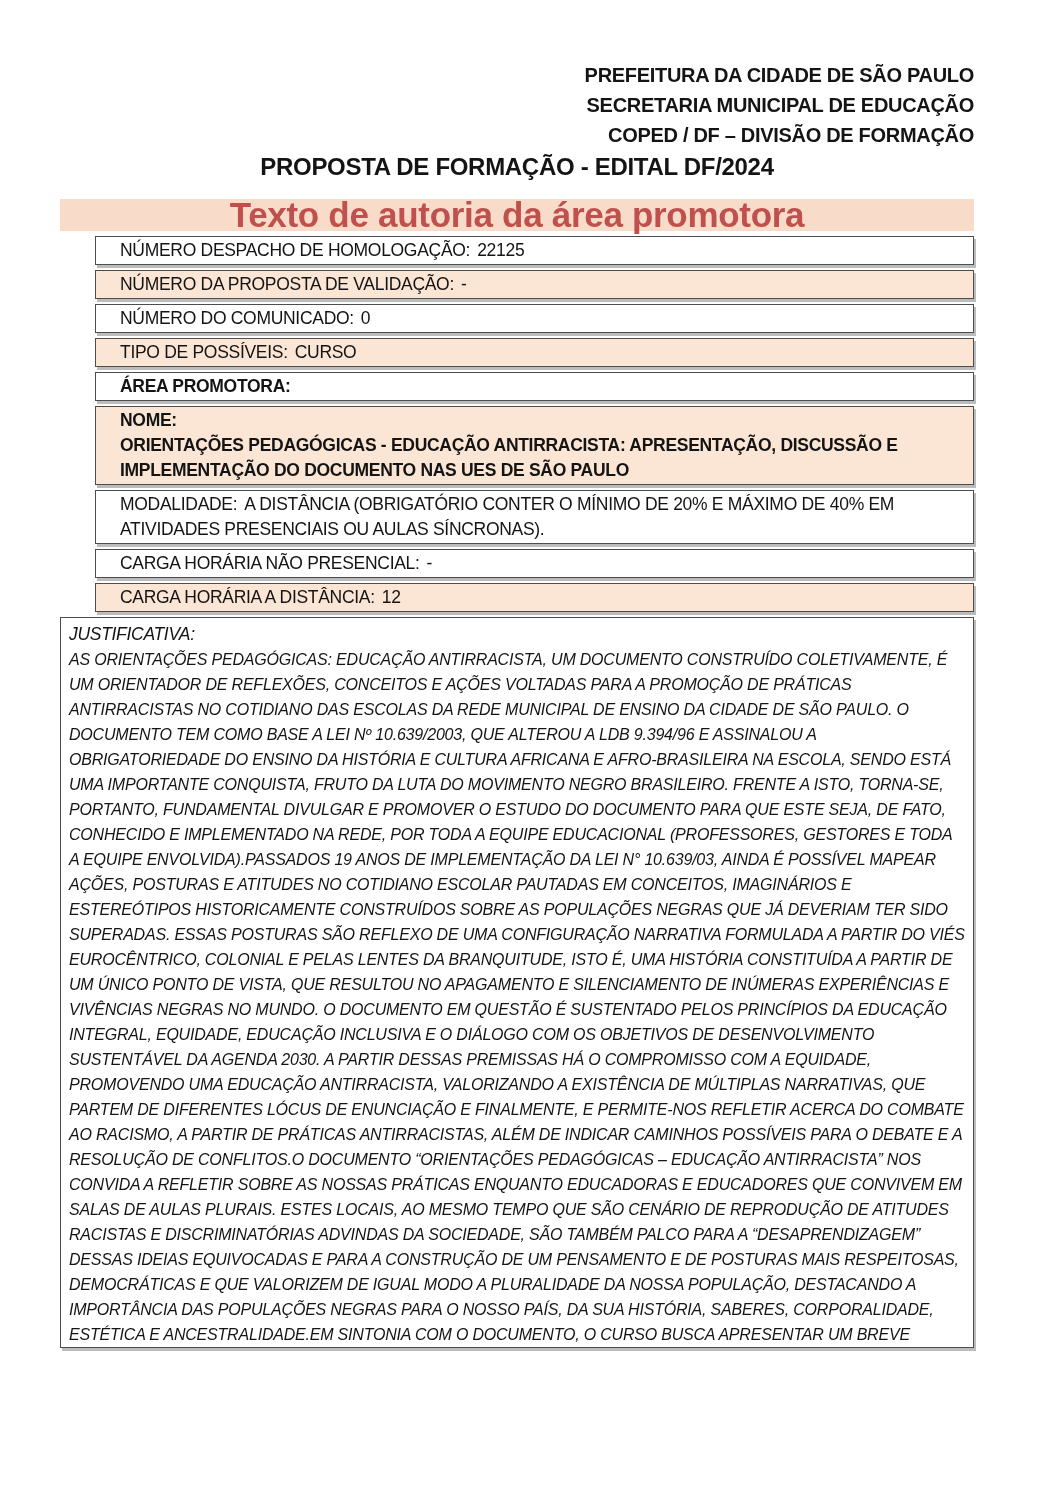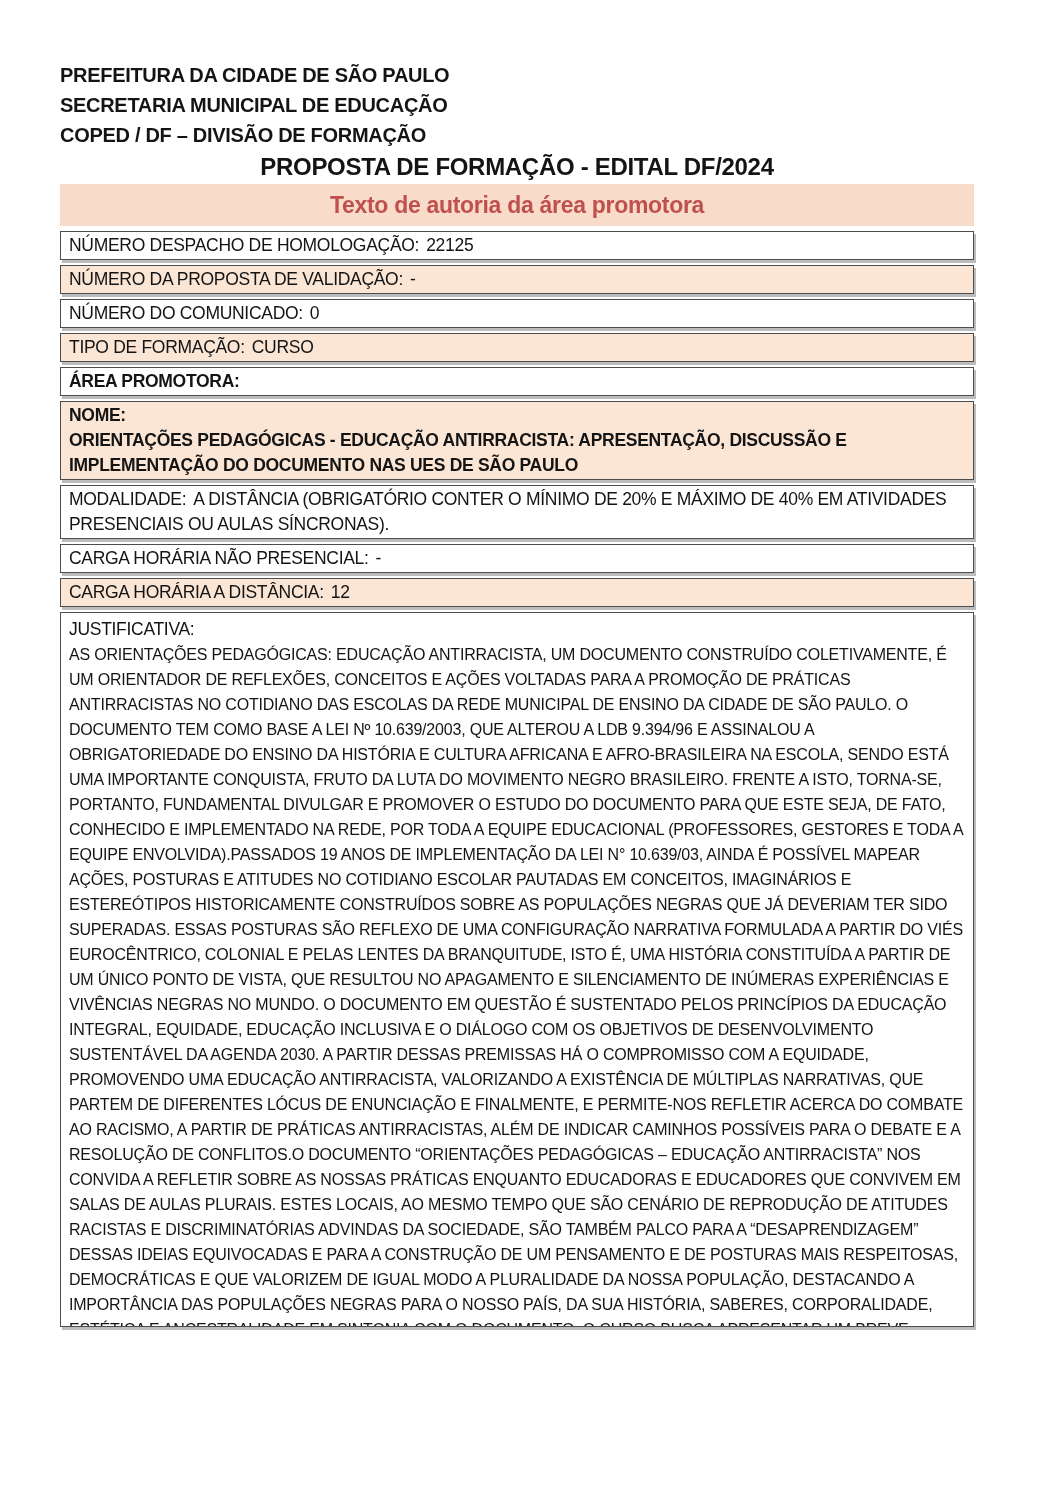--- a/index.html
+++ b/index.html
@@ -14,77 +14,79 @@
     color:#141414;
   }
   .content{
     position:absolute;
     left:60px;
     top:60px;
     width:914px;
   }
   
   .org-line{
-    text-align:left;
+    text-align:right;
     font-weight:bold;
     font-size:20px;
     line-height:30px;
     letter-spacing:-0.3px;
     white-space:nowrap;
   }
   .doc-title{
     text-align:center;
     font-weight:bold;
     font-size:24px;
     line-height:33px;
     letter-spacing:-0.3px;
     white-space:nowrap;
   }
   .banner{
-    margin-top:1px;
-    height:42px;
+    margin-top:16px;
+    height:32px;
     background:var(--banner-bg,#F8DCC9);
     color:var(--banner-fg,#C0504D);
     display:flex;
     align-items:center;
     justify-content:center;
     font-weight:bold;
-    font-size:23px;
+    font-size:35px;
     letter-spacing:-0.3px;
   }
   
   .rows{
     margin-top:5px;
     display:flex;
     flex-direction:column;
     gap:5px;
   }
   .row{
     border:1px solid var(--row-border,#4d4d4d);
     box-shadow:2px 3px 0 var(--row-shadow,#bcbcbc);
     background:#ffffff;
-    padding:1px 8px;
+    padding:1px 24px;
     font-size:17.5px;
     line-height:25px;
     letter-spacing:-0.3px;
+    margin-left:35px;
   }
   .row.peach{background:var(--peach,#FBE5D5);}
   .row.bold{font-weight:bold;}
   .row .val{margin-left:7px;}
   .row.block .lbl{display:block;}
   .row.block .val{display:block;margin-left:0;}
   
   .justif{
     margin-top:5px;
     border:1px solid var(--row-border,#4d4d4d);
     box-shadow:2px 3px 0 var(--row-shadow,#bcbcbc);
     background:#ffffff;
-    padding:3px 8px 0 8px;
+    padding:3px 8px 16px 8px;
     height:710px;
     overflow:hidden;
+    font-style:italic;
   }
   .jlabel{
     font-size:17.5px;
     line-height:26px;
     letter-spacing:-0.3px;
   }
   .jtext{
     font-size:16px;
     line-height:25px;
     letter-spacing:-0.2px;
@@ -104,21 +106,21 @@
     </div>
 
     <div class="banner">
       <span>Texto de autoria da área promotora</span>
     </div>
 
     <div class="rows">
         <div class="row white inline"><span class="lbl">NÚMERO DESPACHO DE HOMOLOGAÇÃO:</span><span class="val">22125</span></div>
         <div class="row peach inline"><span class="lbl">NÚMERO DA PROPOSTA DE VALIDAÇÃO:</span><span class="val">-</span></div>
         <div class="row white inline"><span class="lbl">NÚMERO DO COMUNICADO:</span><span class="val">0</span></div>
-        <div class="row peach inline"><span class="lbl">TIPO DE FORMAÇÃO:</span><span class="val">CURSO</span></div>
+        <div class="row peach inline"><span class="lbl">TIPO DE POSSÍVEIS:</span><span class="val">CURSO</span></div>
         <div class="row white block bold">
           <span class="lbl">ÁREA PROMOTORA:</span>
         </div>
         <div class="row peach block bold">
           <span class="lbl">NOME:</span>
           <span class="val">ORIENTAÇÕES PEDAGÓGICAS - EDUCAÇÃO ANTIRRACISTA: APRESENTAÇÃO, DISCUSSÃO E IMPLEMENTAÇÃO DO DOCUMENTO NAS UES DE SÃO PAULO</span>
         </div>
         <div class="row white inline"><span class="lbl">MODALIDADE:</span><span class="val">A DISTÂNCIA (OBRIGATÓRIO CONTER O MÍNIMO DE 20% E MÁXIMO DE 40% EM ATIVIDADES PRESENCIAIS OU AULAS SÍNCRONAS).</span></div>
         <div class="row white inline"><span class="lbl">CARGA HORÁRIA NÃO PRESENCIAL:</span><span class="val">-</span></div>
         <div class="row peach inline"><span class="lbl">CARGA HORÁRIA A DISTÂNCIA:</span><span class="val">12</span></div>

